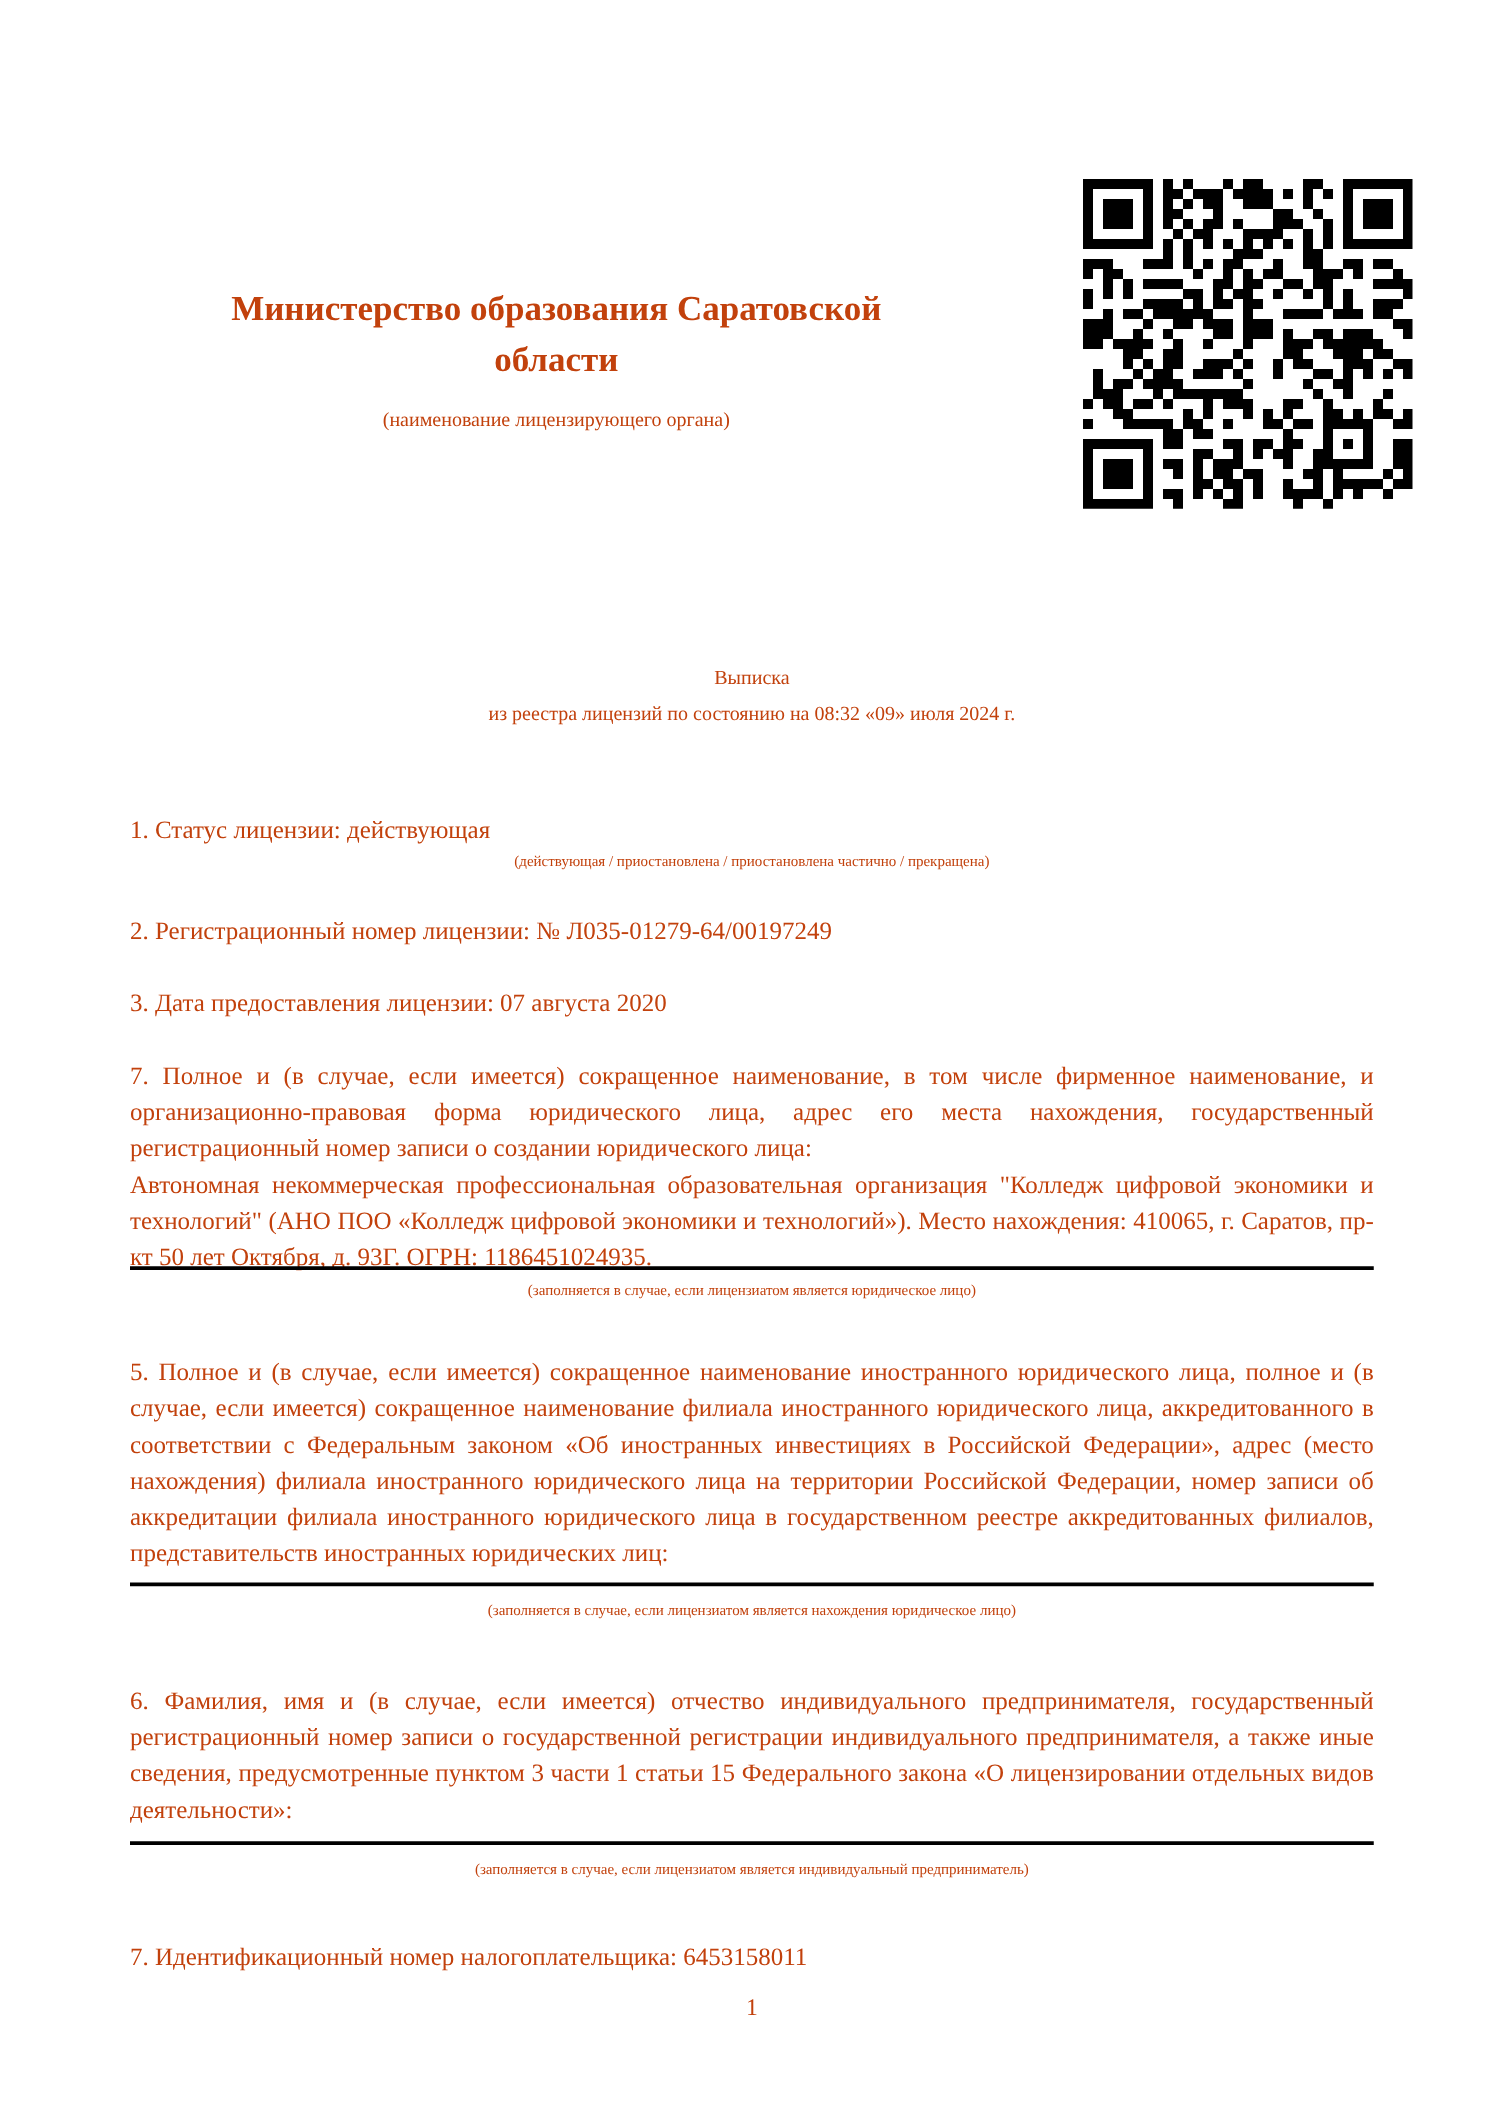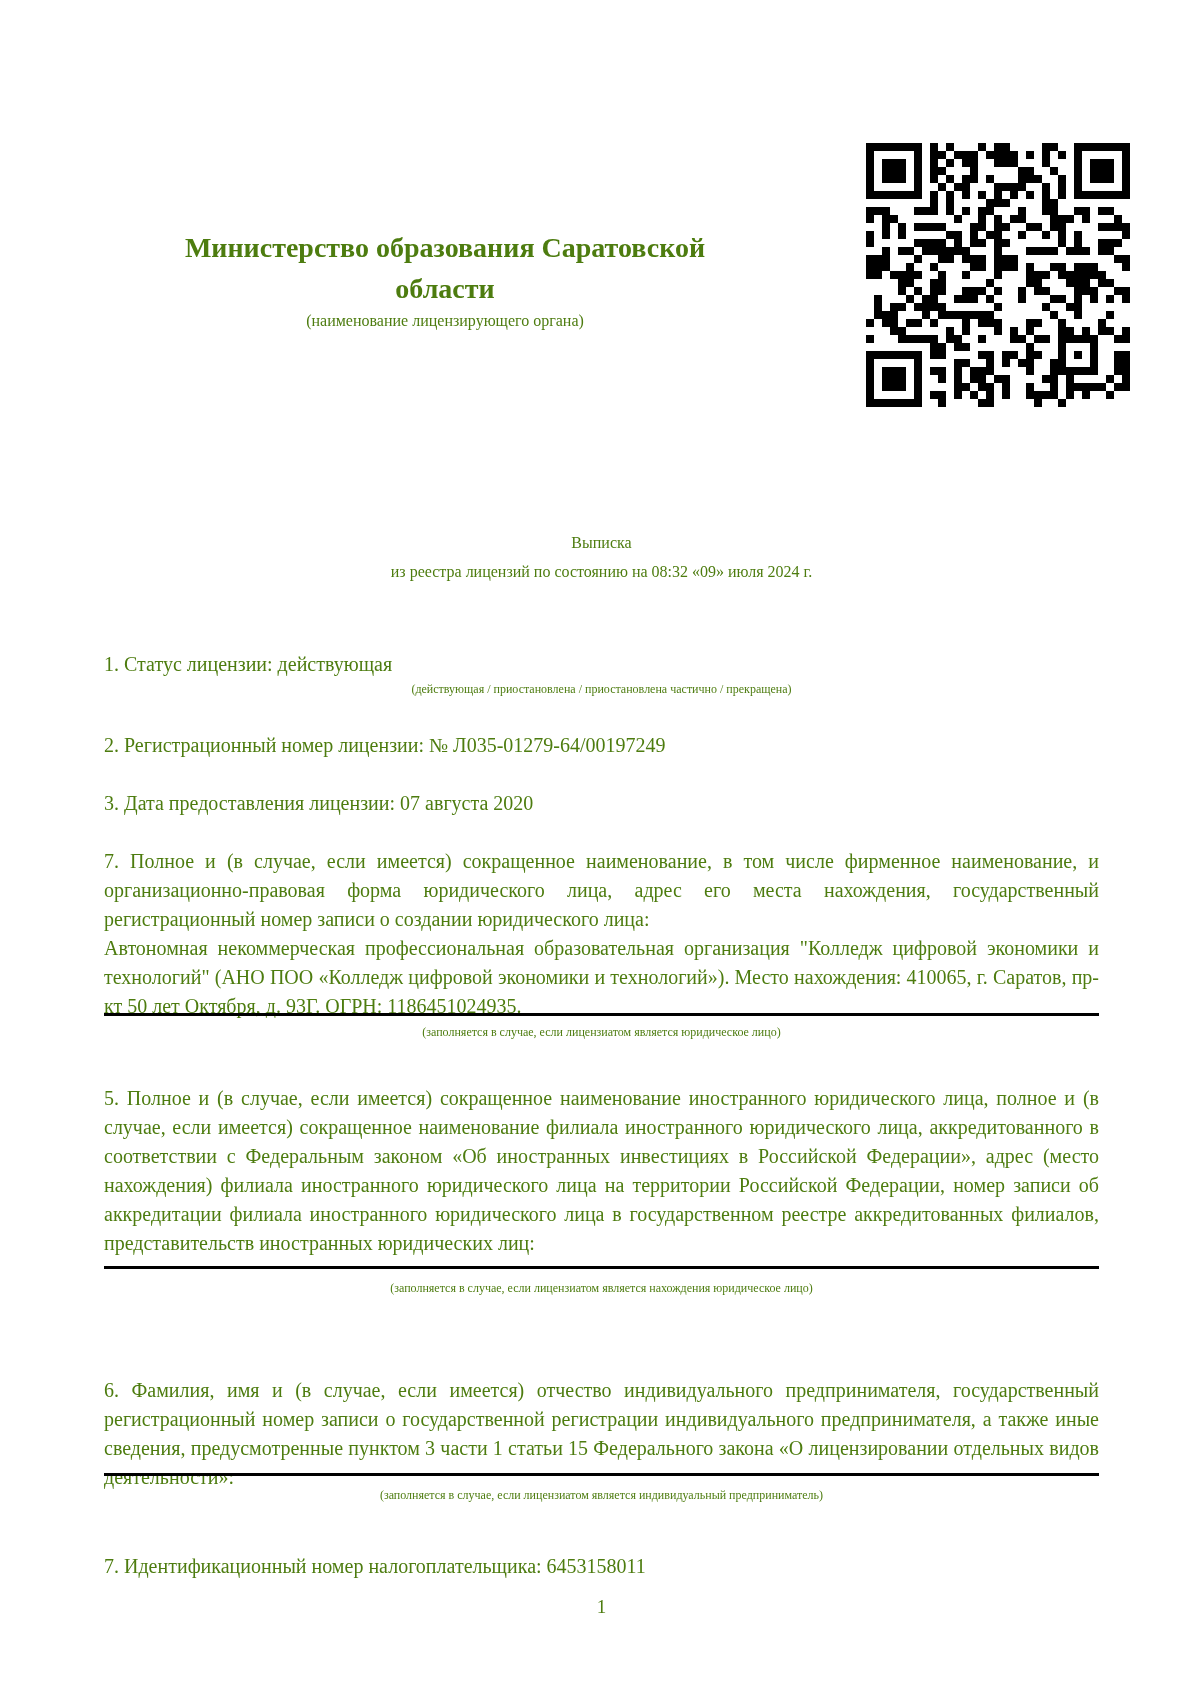--- a/index.html
+++ b/index.html
@@ -5,41 +5,41 @@
   html, body {
     margin: 0;
     padding: 0;
     background: #ffffff;
   }
   .page {
     position: relative;
     width: 1200px;
     height: 1696px;
     background: #ffffff;
-    color: #4d7c0f;
+    color: #c2410c;
     font-family: "Liberation Serif", "DejaVu Serif", serif;
     overflow: hidden;
   }
   
   .ministry {
     position: absolute;
     top: 227px;
     left: 140px;
     width: 610px;
     text-align: center;
   }
   .ministry-title {
     font-size: 28px;
     font-weight: bold;
     line-height: 41px;
   }
   .ministry-caption {
     font-size: 16px;
     line-height: 20px;
-    margin-top: 2px;
+    margin-top: 18px;
   }
   
   .qr {
     position: absolute;
     top: 143px;
     left: 866px;
     width: 264px;
     height: 264px;
   }
   .qr svg { display: block; width: 264px; height: 264px; }
@@ -130,21 +130,21 @@
   </div>
   <div class="rule" style="top:1013px"></div>
   <div class="item-caption small-caption" style="top:1022px">(заполняется в случае, если лицензиатом является юридическое лицо)</div>
 
   <div class="block just" style="top:1068px">
     <div class="just">5. Полное и (в случае, если имеется) сокращенное наименование иностранного юридического лица, полное и (в случае, если имеется) сокращенное наименование филиала иностранного юридического лица, аккредитованного в соответствии с Федеральным законом «Об иностранных инвестициях в Российской Федерации», адрес (место нахождения) филиала иностранного юридического лица на территории Российской Федерации, номер записи об аккредитации филиала иностранного юридического лица в государственном реестре аккредитованных филиалов, представительств иностранных юридических лиц:</div>
   </div>
   <div class="rule" style="top:1266px"></div>
   <div class="item-caption small-caption" style="top:1278px">(заполняется в случае, если лицензиатом является нахождения юридическое лицо)</div>
 
-  <div class="block just" style="top:1360px">
+  <div class="block just" style="top:1331px">
     <div class="just">6. Фамилия, имя и (в случае, если имеется) отчество индивидуального предпринимателя, государственный регистрационный номер записи о государственной регистрации индивидуального предпринимателя, а также иные сведения, предусмотренные пунктом 3 части 1 статьи 15 Федерального закона «О лицензировании отдельных видов деятельности»:</div>
   </div>
   <div class="rule" style="top:1473px"></div>
   <div class="item-caption small-caption" style="top:1485px">(заполняется в случае, если лицензиатом является индивидуальный предприниматель)</div>
 
   <div class="block" style="top:1536px">
     <div>7. Идентификационный номер налогоплательщика: 6453158011</div>
   </div>
 
   <div class="pagenum">1</div>

